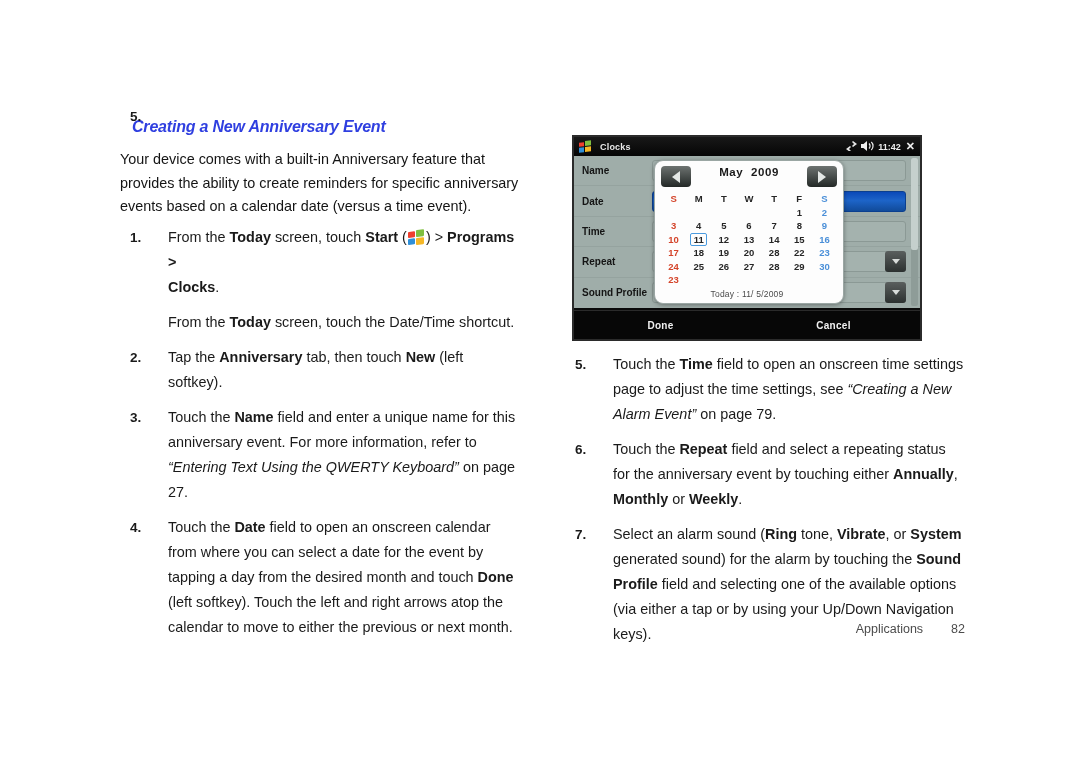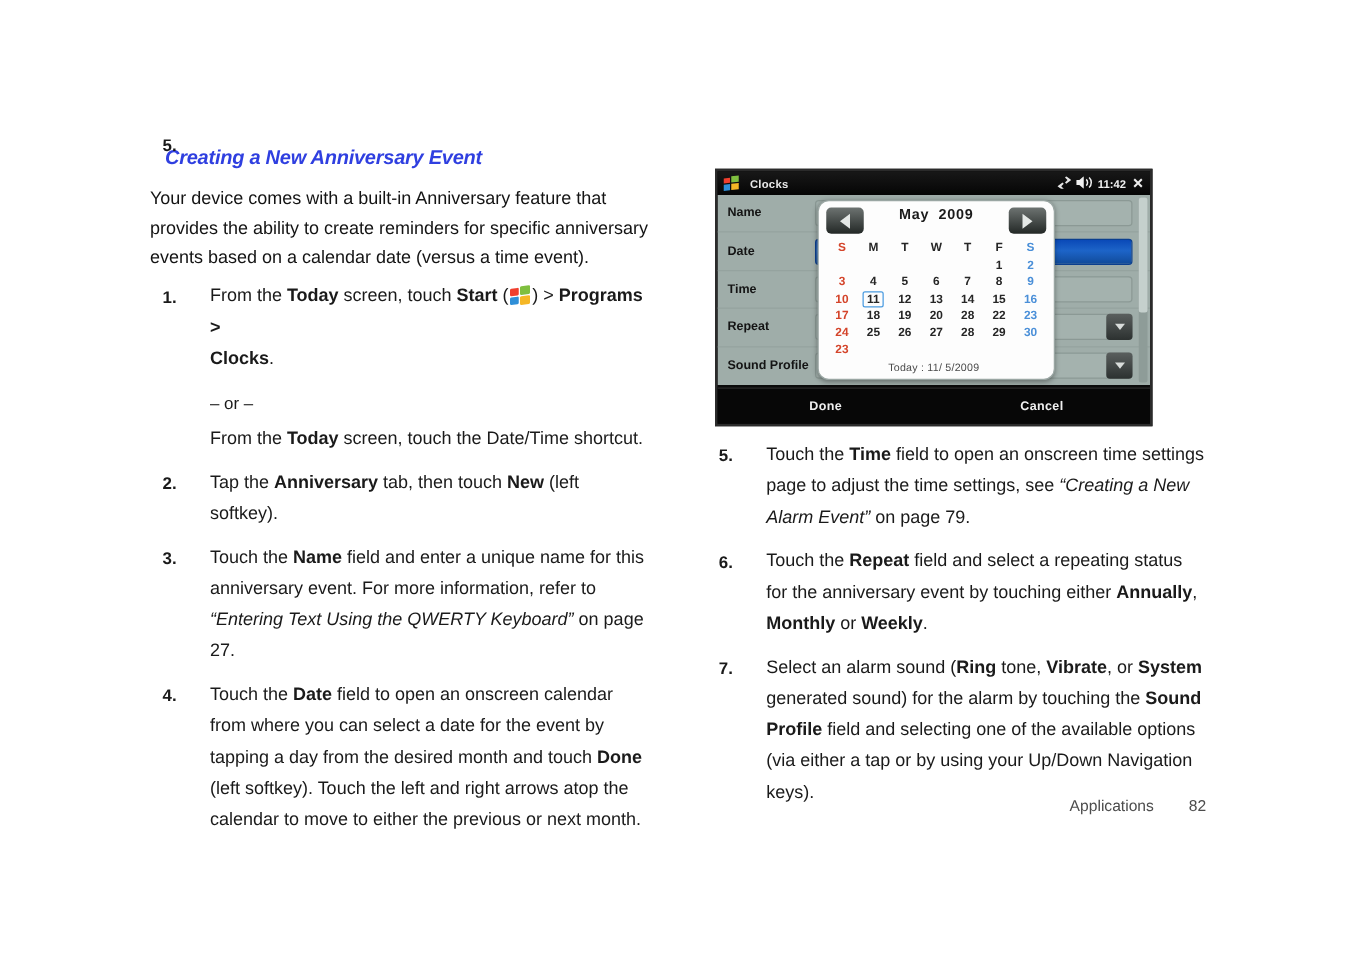--- a/index.html
+++ b/index.html
@@ -302,21 +302,21 @@
     color: #f0f0f0;
     font-size: 10px;
     font-weight: bold;
     letter-spacing: 0.3px;
   }
 
   
   #page-footer {
     position: absolute;
     left: 565px;
-    top: 638px;
+    top: 622px;
     width: 400px;
     font-size: 12.5px;
     color: #4c4c4c;
     display: flex;
     justify-content: flex-end;
     gap: 28px;
     align-items: center;
   }
 </style>
 </head>
@@ -330,21 +330,20 @@
 
   <div class="section-head">Creating a New Anniversary Event</div>
 
   <div class="para">Your device comes with a built-in Anniversary feature that provides the ability to create reminders for specific anniversary events based on a calendar date (versus a time event).</div>
 
   <div class="li">
     <span class="num">1.</span>
     <span><span>From the </span><span class="b">Today</span><span> screen, touch </span><span class="b">Start</span><span> (</span><span class="winlogo"><i class="q1"></i><i class="q2"></i><i class="q3"></i><i class="q4"></i></span><span>) &gt; </span><span class="b">Programs &gt;</span><br><span class="b">Clocks</span><span>.</span></span>
   </div>
 
-  <div class="orline">– or –</div>
 
   <div class="plainline"><span>From the </span><span class="b">Today</span><span> screen, touch the Date/Time shortcut.</span></div>
 
   <div class="li" style="margin-top:10px;">
     <span class="num">2.</span>
     <span><span>Tap the </span><span class="b">Anniversary</span><span> tab, then touch </span><span class="b">New</span><span> (left softkey).</span></span>
   </div>
 
   <div class="li">
     <span class="num">3.</span>

